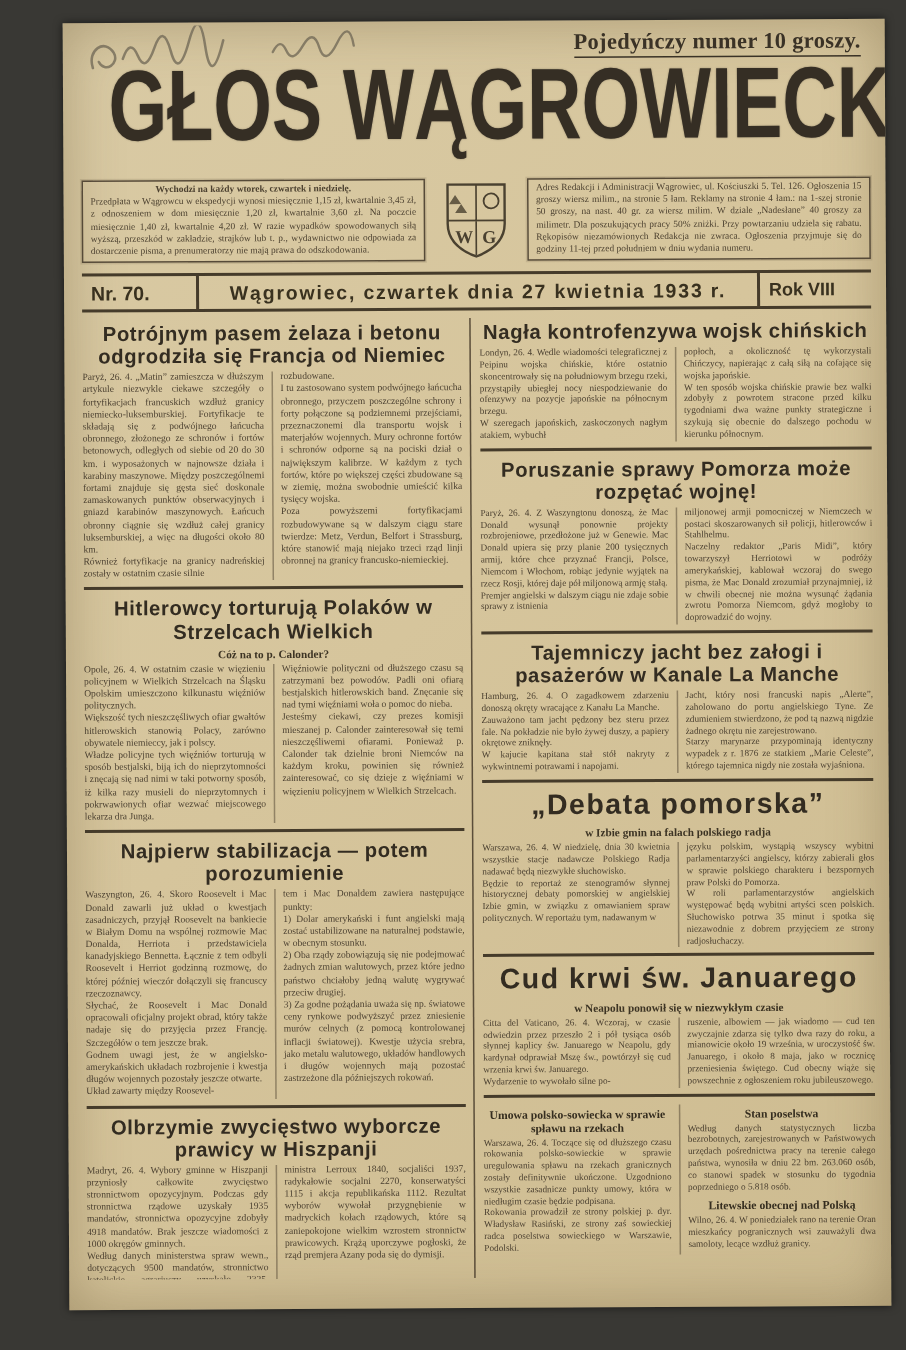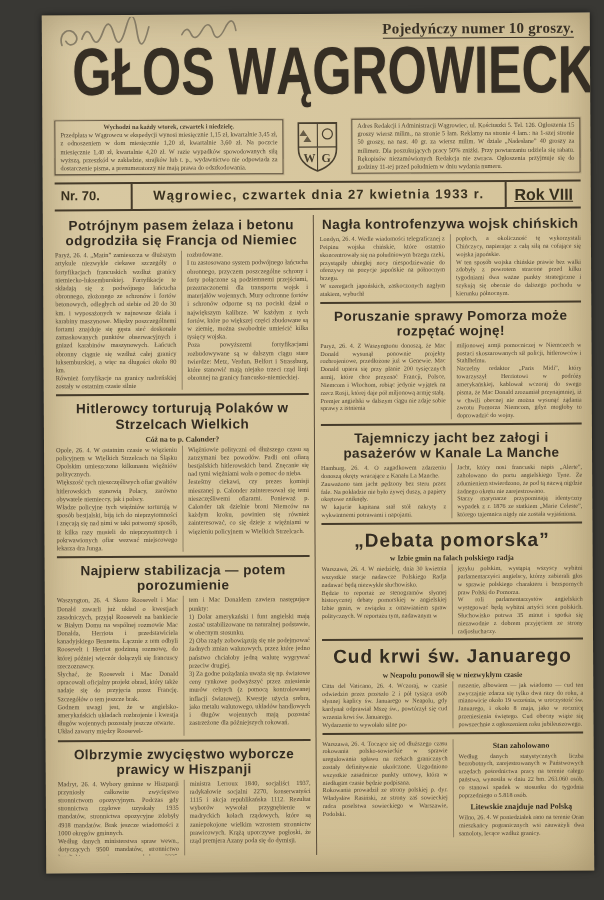--- a/index.html
+++ b/index.html
@@ -40,21 +40,21 @@
   .info-box .first-line{display:block;text-align:center;font-weight:bold;}
   .crest-cell{width:54px;display:flex;align-items:center;justify-content:center;}
   .dateline{
     display:flex;align-items:stretch;margin-top:7px;
     border-top:2px solid #453b2a;border-bottom:2px solid #453b2a;
     font-family:"Liberation Sans",sans-serif;font-weight:bold;color:#39311f;
   }
   .dateline .cell{padding:4px 6px 3px;}
   .issue{width:64px;font-size:13px;border-right:2px solid #453b2a;}
   .datecenter{flex:1;text-align:center;font-size:13px;letter-spacing:1.2px;}
-  .volume{width:62px;font-size:16px;border-left:2px solid #453b2a;text-align:center;text-decoration:underline;}
+  .volume{width:62px;font-size:12px;border-left:2px solid #453b2a;text-align:left;}
 
   .body-area{display:flex;margin-top:5px;height:640px;overflow:hidden;}
   .section{box-sizing:border-box;overflow:hidden;}
   .section-left{width:49.2%;padding-right:5px;border-right:1px solid #5a4d39;}
   .section-right{width:50.8%;padding-left:6px;}
 
   h2{
     font-family:"Liberation Sans",sans-serif;font-weight:bold;text-align:center;
     font-size:13.5px;line-height:1.12;letter-spacing:.4px;color:#332c21;
     margin:2px 2px 3px;
@@ -242,30 +242,31 @@
           <div class="col">Citta del Vaticano, 26. 4. Wczoraj, w czasie odwiedzin przez przeszło 2 i pół tysiąca osób słynnej kaplicy św. Januarego w Neapolu, gdy kardynał odprawiał Mszę św., powtórzył się cud wrzenia krwi św. Januarego.
 Wydarzenie to wywołało silne po-</div>
           <div class="col c2">ruszenie, albowiem — jak wiadomo — cud ten zwyczajnie zdarza się tylko dwa razy do roku, a mianowicie około 19 września, w uroczystość św. Januarego, i około 8 maja, jako w rocznicę przeniesienia świętego. Cud obecny wiąże się powszechnie z ogłoszeniem roku jubileuszowego.</div>
         </div>
       </article>
 
       <div class="divider"></div>
 
       <div class="mini-row">
         <div class="mini mini-left">
+          <h4>Umowa polsko-sowiecka w sprawie spławu na rzekach</h4>
           <div class="body">Warszawa, 26. 4. Toczące się od dłuższego czasu rokowania polsko-sowieckie w sprawie uregulowania spławu na rzekach granicznych zostały definitywnie ukończone. Uzgodniono wszystkie zasadnicze punkty umowy, która w niedługim czasie będzie podpisana.
 Rokowania prowadził ze strony polskiej p. dyr. Władysław Rasiński, ze strony zaś sowieckiej radca poselstwa sowieckiego w Warszawie, Podolski.</div>
         </div>
         <div class="mini mini-right">
           <div>
-            <h4>Stan zaholowano</h4>
+            <h4>Stan poselstwa</h4>
             <div class="body">Według danych statystycznych liczba bezrobotnych, zarejestrowanych w Państwowych urzędach pośrednictwa pracy na terenie całego państwa, wynosiła w dniu 22 bm. 263.060 osób, co stanowi spadek w stosunku do tygodnia poprzedniego o 5.818 osób.</div>
           </div>
           <div style="margin-top:4px;">
-            <h4>Litewskie znajduje nad Polską</h4>
+            <h4>Litewskie obecnej nad Polską</h4>
             <div class="body">Wilno, 26. 4. W poniedziałek rano na terenie Oran mieszkańcy pogranicznych wsi zauważyli dwa samoloty, lecące wzdłuż granicy.</div>
           </div>
         </div>
       </div>
 
     </div>
   </div>
 </div>
 
 </body></html>

